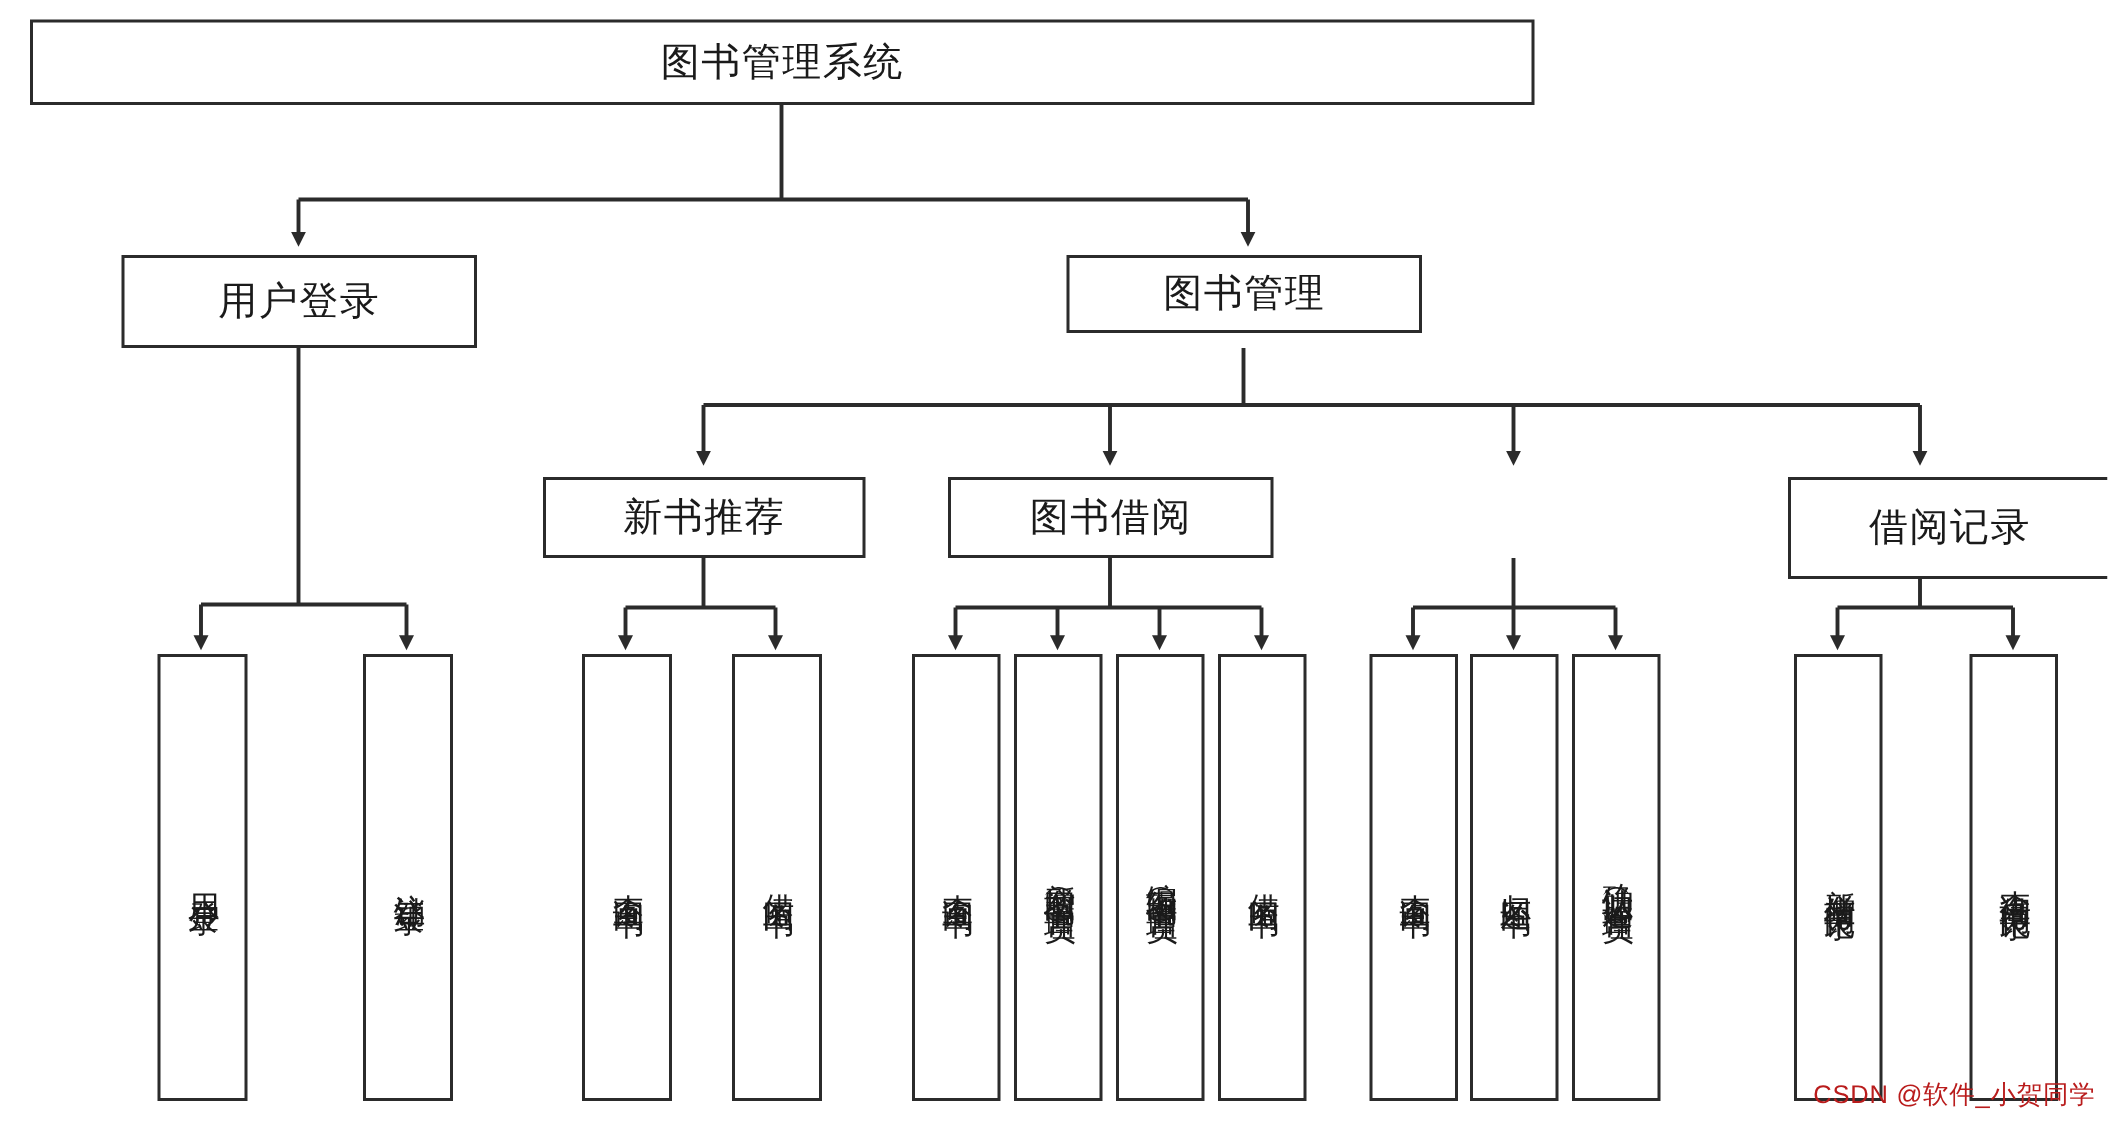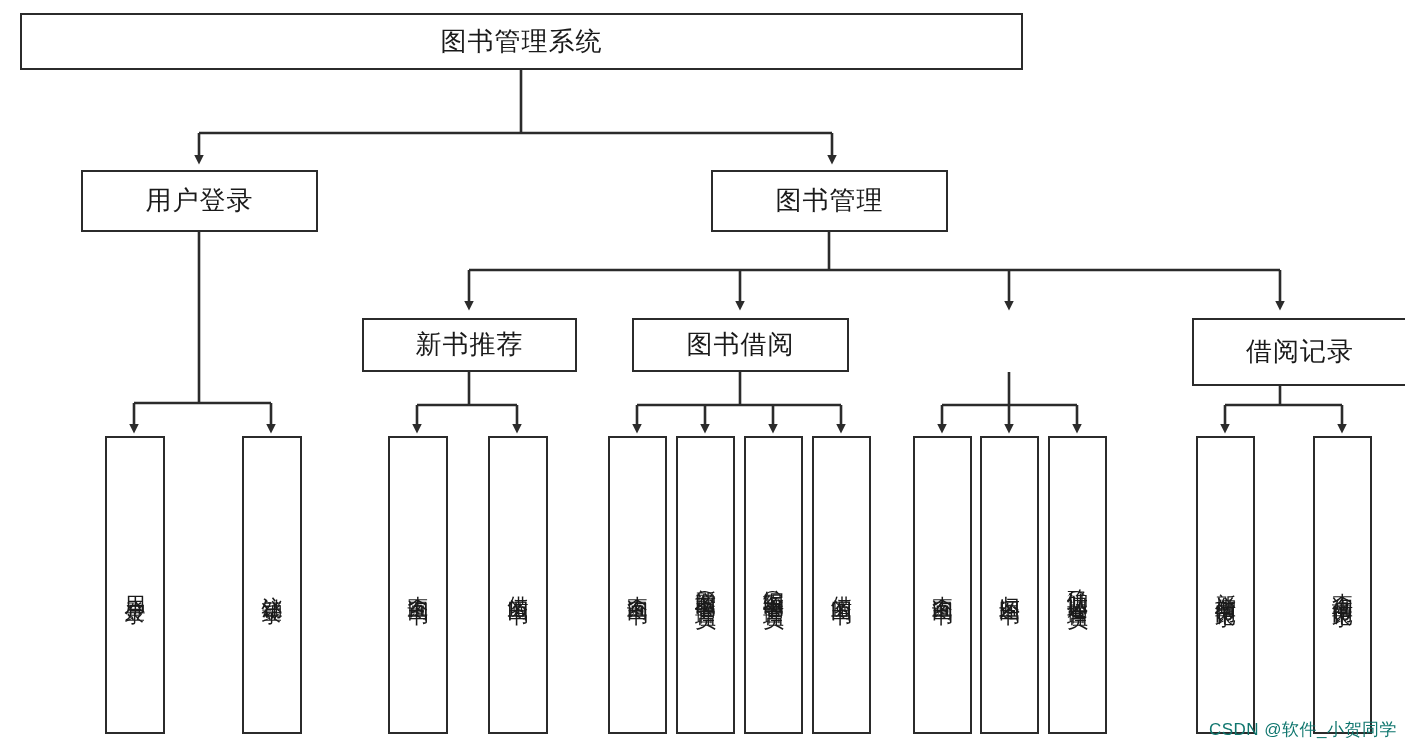--- a/index.html
+++ b/index.html
@@ -52,21 +52,21 @@
   .node.vert > span {
     writing-mode: vertical-rl;
     text-orientation: upright;
     white-space: normal;
   }
   #watermark {
     position: absolute;
     right: 8px;
     bottom: 6px;
     font-size: 17px;
-    color: #0f766e;
+    color: #b91c1c;
     letter-spacing: 0.5px;
     user-select: none;
     white-space: nowrap;
   }
 </style>
 </head>
 <body>
 
 <div id="canvas">
 
@@ -120,21 +120,21 @@
     </g>
   </svg>
 
   <div class="node horiz" style="left:20px; top:13px; width:1003px; height:57px;">
     <span>图书管理系统</span>
   </div>
 
   <div class="node horiz" style="left:81px; top:170px; width:237px; height:62px;">
     <span>用户登录</span>
   </div>
-  <div class="node horiz" style="left:711px; top:170px; width:237px; height:62px;justify-content:center;">
+  <div class="node horiz" style="left:711px; top:170px; width:237px; height:52px;justify-content:center;">
     <span>图书管理</span>
   </div>
 
   <div class="node horiz" style="left:362px; top:318px; width:215px; height:54px;">
     <span>新书推荐</span>
   </div>
   <div class="node horiz" style="left:632px; top:318px; width:217px; height:54px;">
     <span>图书借阅</span>
   </div>
   <div class="node horiz" style="left:1192px; top:318px; width:216px; height:68px;">

